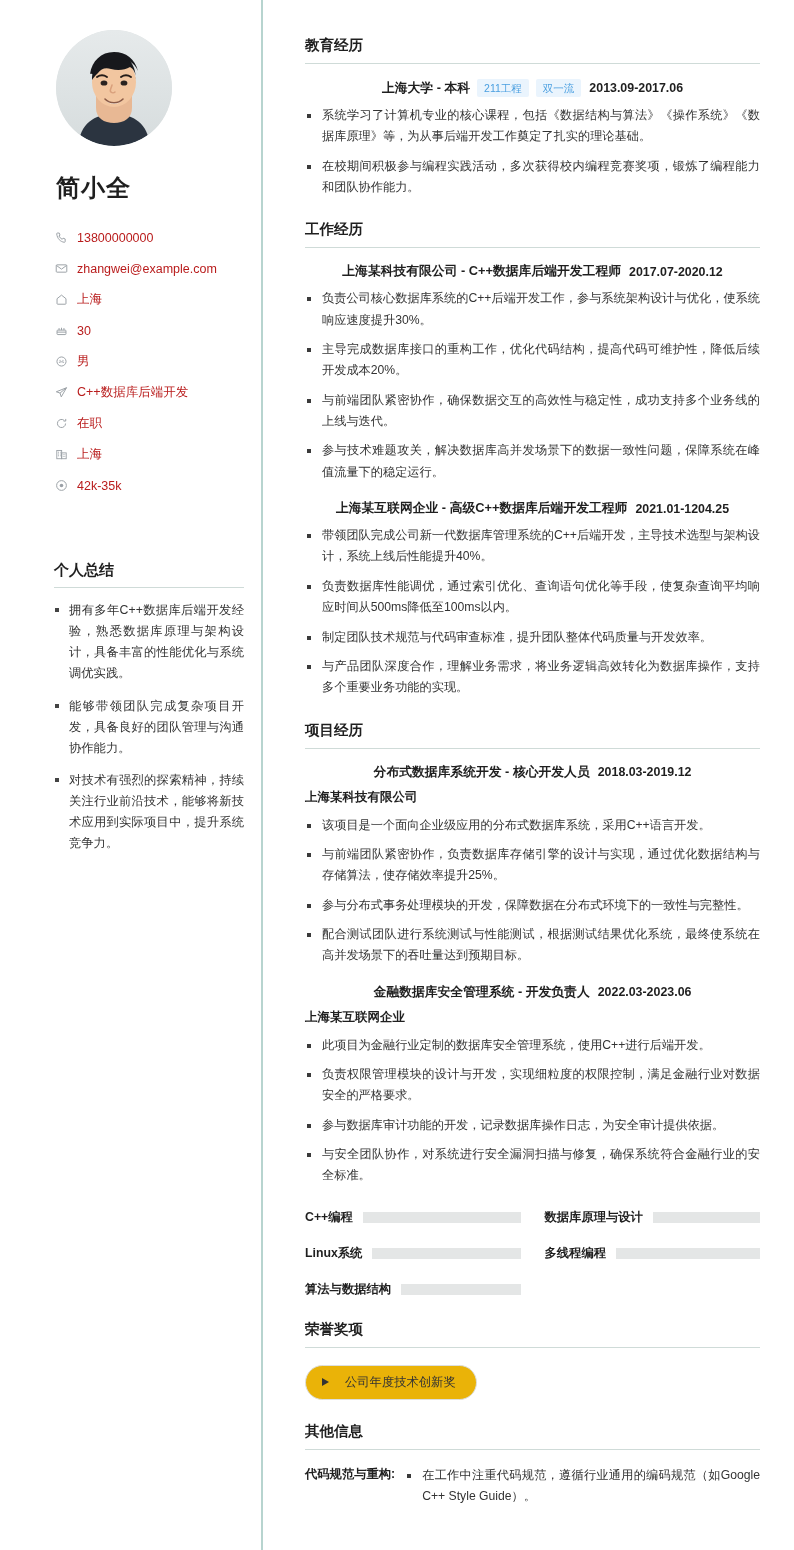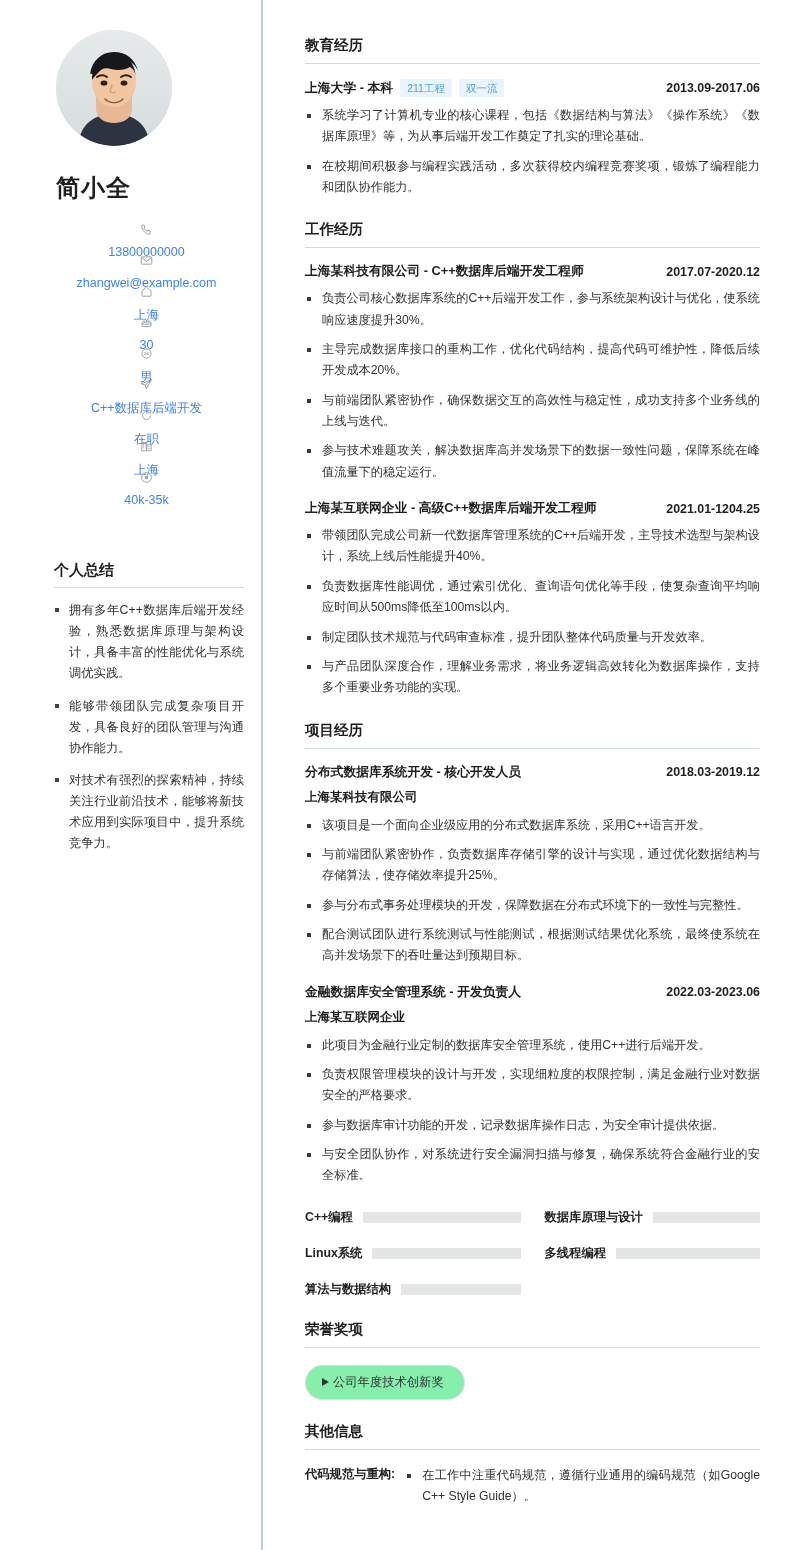--- a/index.html
+++ b/index.html
@@ -50,22 +50,21 @@
     color: #1f1f1f;
   }
 
   .contact-list { margin: 18px 0 0 30px; }
   .contact-item {
     display: flex;
     align-items: center;
     gap: 9px;
     height: 31px;
     font-size: 12.5px;
-    color: #3b82f6;
-    flex-direction: column;
+    color: #b91c1c;
   }
   .contact-item .ci-icon {
     width: 14px; height: 14px;
     flex: 0 0 14px;
     display: flex; align-items: center; justify-content: center;
     color: #9aa0a6;
   }
   .contact-item .ci-icon svg { display:block; }
 
   .side-section { margin: 60px 0 0 30px; width: 190px; }
@@ -107,21 +106,21 @@
     color: #1f1f1f;
     padding-bottom: 8px;
     border-bottom: 1px solid #cfdbd8;
     margin-bottom: 15px;
   }
   .entry { margin-bottom: 17px; }
   .entry:last-child { margin-bottom: 4px; }
   .entry-head {
     display: flex;
     align-items: center;
-    justify-content: space-between;
+    justify-content: center;
     gap: 8px;
     margin-bottom: 8px;
   }
   .entry-head-left {
     display: flex;
     align-items: center;
     flex-wrap: wrap;
     gap: 7px;
   }
   .entry-title {
@@ -198,27 +197,27 @@
   .skill-fill {
     height: 100%;
     background: #7cd7a5;
   }
 
   
   .honor-chips { display: flex; flex-wrap: wrap; gap: 10px; padding-top: 2px; }
   .honor-chip {
     display: inline-flex;
     align-items: center;
-    gap: 4px;
+    gap: 16px;
     padding: 8px 20px 8px 16px;
     border: 1px solid #dcdfe0;
     border-radius: 20px;
     font-size: 12.3px;
     color: #333;
-    background: #86efac;
+    background: #eab308;
   }
   .honor-chip .tri {
     width: 0; height: 0;
     border-left: 7px solid #333;
     border-top: 4.5px solid transparent;
     border-bottom: 4.5px solid transparent;
   }
 
   
   .other-row { display: flex; gap: 10px; align-items: flex-start; }
@@ -354,21 +353,21 @@
         <span>上海</span>
       </div>
 
       <div class="contact-item">
         <span class="ci-icon">
           <svg width="13" height="13" viewBox="0 0 16 16" fill="none" stroke="currentColor" stroke-width="1.2">
             <circle cx="8" cy="8" r="6"></circle>
               <circle cx="8" cy="8" r="2.2" fill="currentColor" stroke="none"></circle>
           </svg>
         </span>
-        <span>40k-35k</span>
+        <span>42k-35k</span>
       </div>
 
     </div>
 
     <div class="side-section">
       <div class="side-section-title">个人总结</div>
       <ul class="side-bullets">
         <li>拥有多年C++数据库后端开发经验，熟悉数据库原理与架构设计，具备丰富的性能优化与系统调优实践。</li>
         <li>能够带领团队完成复杂项目开发，具备良好的团队管理与沟通协作能力。</li>
         <li>对技术有强烈的探索精神，持续关注行业前沿技术，能够将新技术应用到实际项目中，提升系统竞争力。</li>

